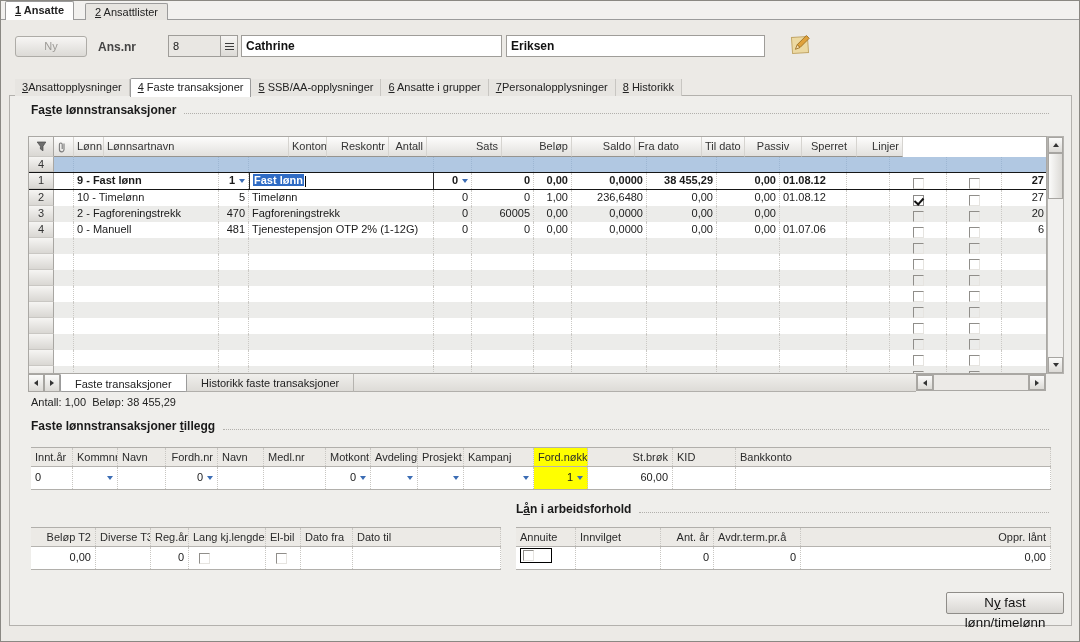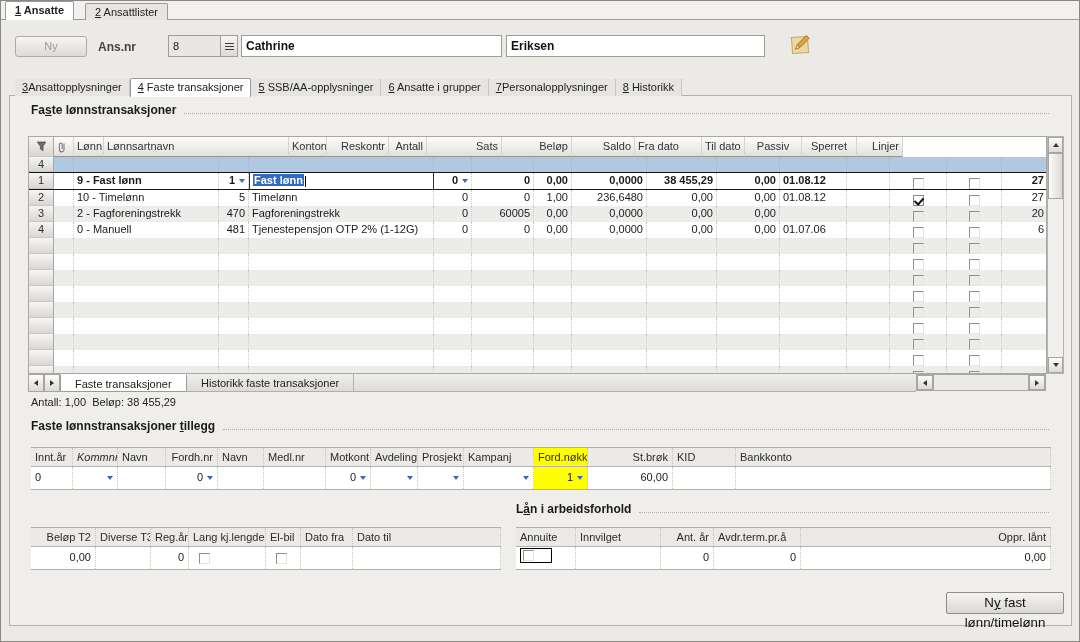--- a/index.html
+++ b/index.html
@@ -492,21 +492,21 @@
     <span>Beløp:</span> <span>38 455,29</span>
   </div>
 
   <div class="secheading" style="left:30px; top:418px; width:1020px;">
     <span><span>Faste lønnstransaksjoner </span><span class="accel">t</span><span>illegg</span></span>
     <span class="hline"></span>
   </div>
   <div class="itable" id="tbl-tillegg" style="left:30px; top:446px; width:1020px;">
       <div class="it-hd">
         <div class="it-c al" style="flex: 0 0 42px; width: 42px;"><span>Innt.år</span></div>
-        <div class="it-c al" style="flex: 0 0 45px; width: 45px; font-style: italic;"><span>Kommnr</span></div>
+        <div class="it-c al" style="flex: 0 0 45px; width: 45px;"><span>Kommnr</span></div>
         <div class="it-c al" style="flex: 0 0 48px; width: 48px;"><span>Navn</span></div>
         <div class="it-c ar" style="flex: 0 0 52px; width: 52px;"><span>Fordh.nr</span></div>
         <div class="it-c al" style="flex: 0 0 46px; width: 46px;"><span>Navn</span></div>
         <div class="it-c al" style="flex: 0 0 62px; width: 62px;"><span>Medl.nr</span></div>
         <div class="it-c ar" style="flex: 0 0 45px; width: 45px;"><span>Motkont</span></div>
         <div class="it-c al" style="flex: 0 0 47px; width: 47px;"><span>Avdeling</span></div>
         <div class="it-c al" style="flex: 0 0 46px; width: 46px;"><span>Prosjekt</span></div>
         <div class="it-c al" style="flex: 0 0 70px; width: 70px;"><span>Kampanj</span></div>
         <div class="it-c al hl" style="flex: 0 0 54px; width: 54px;"><span>Ford.nøkk</span></div>
         <div class="it-c ar" style="flex: 0 0 85px; width: 85px;"><span>St.brøk</span></div>

